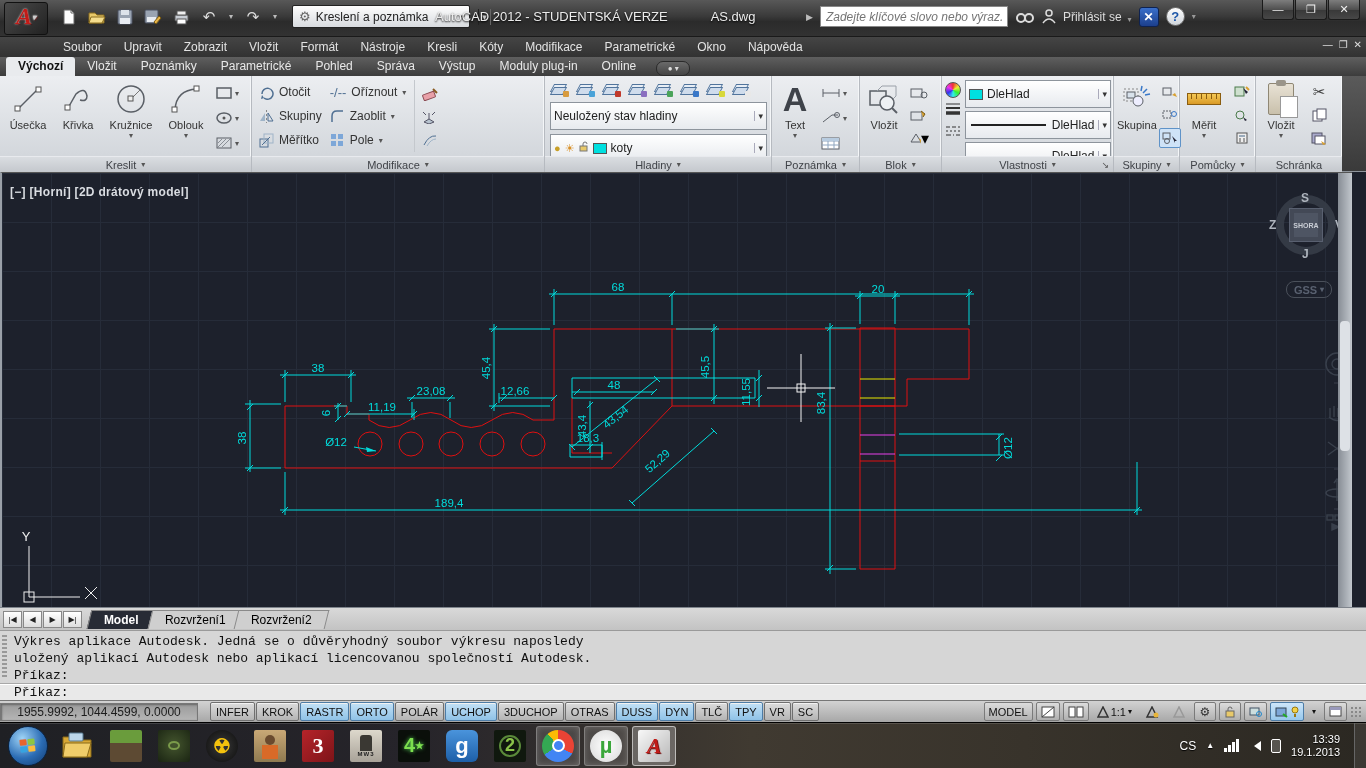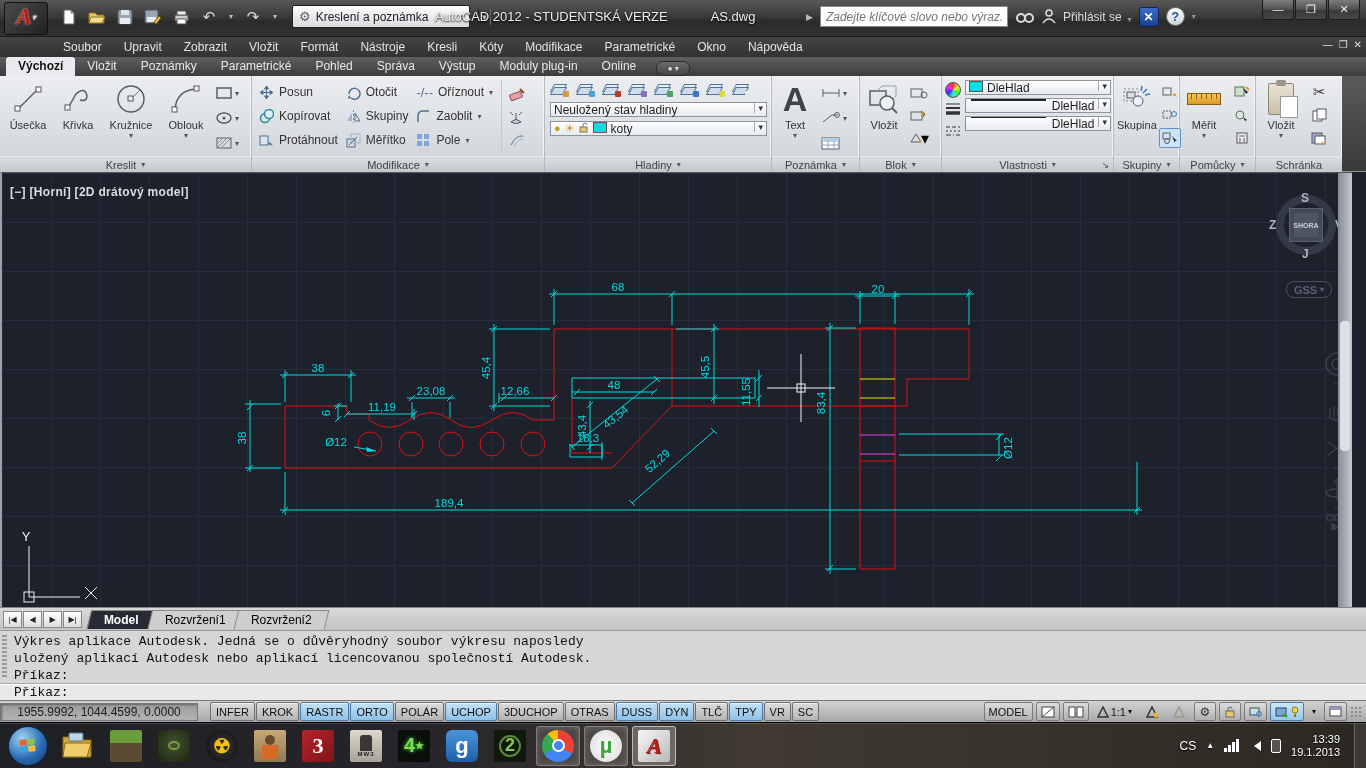--- a/index.html
+++ b/index.html
@@ -60,21 +60,21 @@
  border-top:1px solid #e8eaee;font-size:11px;color:#3f4247;display:flex;align-items:center;justify-content:center;gap:5px}
 .pfoot .cda{font-size:8px;color:#555}
 .bb{display:flex;flex-direction:column;align-items:center;width:50px;font-size:11px;color:#333;padding-top:3px;gap:2px}
 .bb .bi{height:36px;display:flex;align-items:center;justify-content:center}
 .bb .cda{font-size:8px;color:#555;line-height:5px}
 .scol{display:flex;flex-direction:column;justify-content:flex-start;gap:3px;padding-top:4px}
 .sbtn{display:flex;align-items:center;gap:2px;height:22px;padding:0 2px;color:#444}
 .sbtn .cda{font-size:8px;color:#555}
 .tb{display:flex;align-items:center;gap:5px;height:24px;font-size:12px;color:#333;white-space:nowrap}
 .tb .cda{font-size:8px;color:#555}
-.cmb{display:flex;align-items:flex-start;height:15px;border:1px solid #8d949c;background:linear-gradient(#fff,#e7eaee);
+.cmb{display:flex;align-items:center;height:28px;border:1px solid #8d949c;background:linear-gradient(#fff,#e7eaee);
  font-size:12px;color:#222;padding:0 3px;gap:4px}
 .cmb .cda{margin-left:auto;font-size:9px;color:#333;border-left:1px solid #aab;padding-left:3px}
 .swatch{width:14px;height:11px;background:#00e0e0;border:1px solid #555}
 .lwline{flex:1;border-top:2px solid #222;margin:0 2px}
 .ltline{flex:1;border-top:1px solid #222;margin:0 2px}
 .hic{width:19px;height:16px;position:relative}
 .hic i{position:absolute;left:2px;top:3px;width:13px;height:8px;border:1px solid #51749c;transform:skewX(-28deg);background:#e8eef5}
 .hic i.b{top:6px;background:#cfdcec}
 .hic u{position:absolute;right:0;bottom:0;width:6px;height:6px;border-radius:1px}
 .bigA{font-size:34px;font-weight:bold;color:#3f434a;line-height:34px}
@@ -362,42 +362,20 @@
         </div>
       </div>
       <div class="pfoot">
           <span>Kreslit</span>
           <span class="cda">▾</span>
         </div>
     </div>
 
     <div class="panel" style="width:293px">
       <div style="display:flex;gap:8px;padding:2px 0 0 4px">
-        <div>
-          <div class="tb">
-              <svg width="15" height="15">
-                <path d="M7.5,1 v13 M1,7.5 h13 M7.5,1 l-2,3 h4 z M7.5,14 l-2,-3 h4 z M1,7.5 l3,-2 v4 z M14,7.5 l-3,-2 v4 z" fill="#4f6f92" stroke="#4f6f92"></path>
-              </svg>
-              <span>Posun</span>
-            </div>
-          <div class="tb">
-              <svg width="15" height="15">
-                <circle cx="6" cy="9" r="4.5" fill="none" stroke="#2f8da0" stroke-width="1.5"></circle>
-                <circle cx="10" cy="5" r="4.5" fill="#dff0f4" stroke="#2f8da0" stroke-width="1.5"></circle>
-              </svg>
-              <span>Kopírovat</span>
-            </div>
-          <div class="tb">
-              <svg width="15" height="15">
-                <rect x="1" y="3" width="8" height="9" fill="#dce6f0" stroke="#4f6f92"></rect>
-                <path d="M9,11 l5,2 -3,-4 z" fill="#4f6f92"></path>
-              </svg>
-              <span>Protáhnout</span>
-            </div>
-        </div>
         <div>
           <div class="tb">
               <svg width="15" height="15">
                 <path d="M3,9 a5.5,5.5 0 1 1 2,4" fill="none" stroke="#4f6f92" stroke-width="1.5"></path>
                 <path d="M5,13 l-3,1 1,-4 z" fill="#4f6f92"></path>
               </svg>
               <span>Otočit</span>
             </div>
           <div class="tb">
               <svg width="15" height="15">

